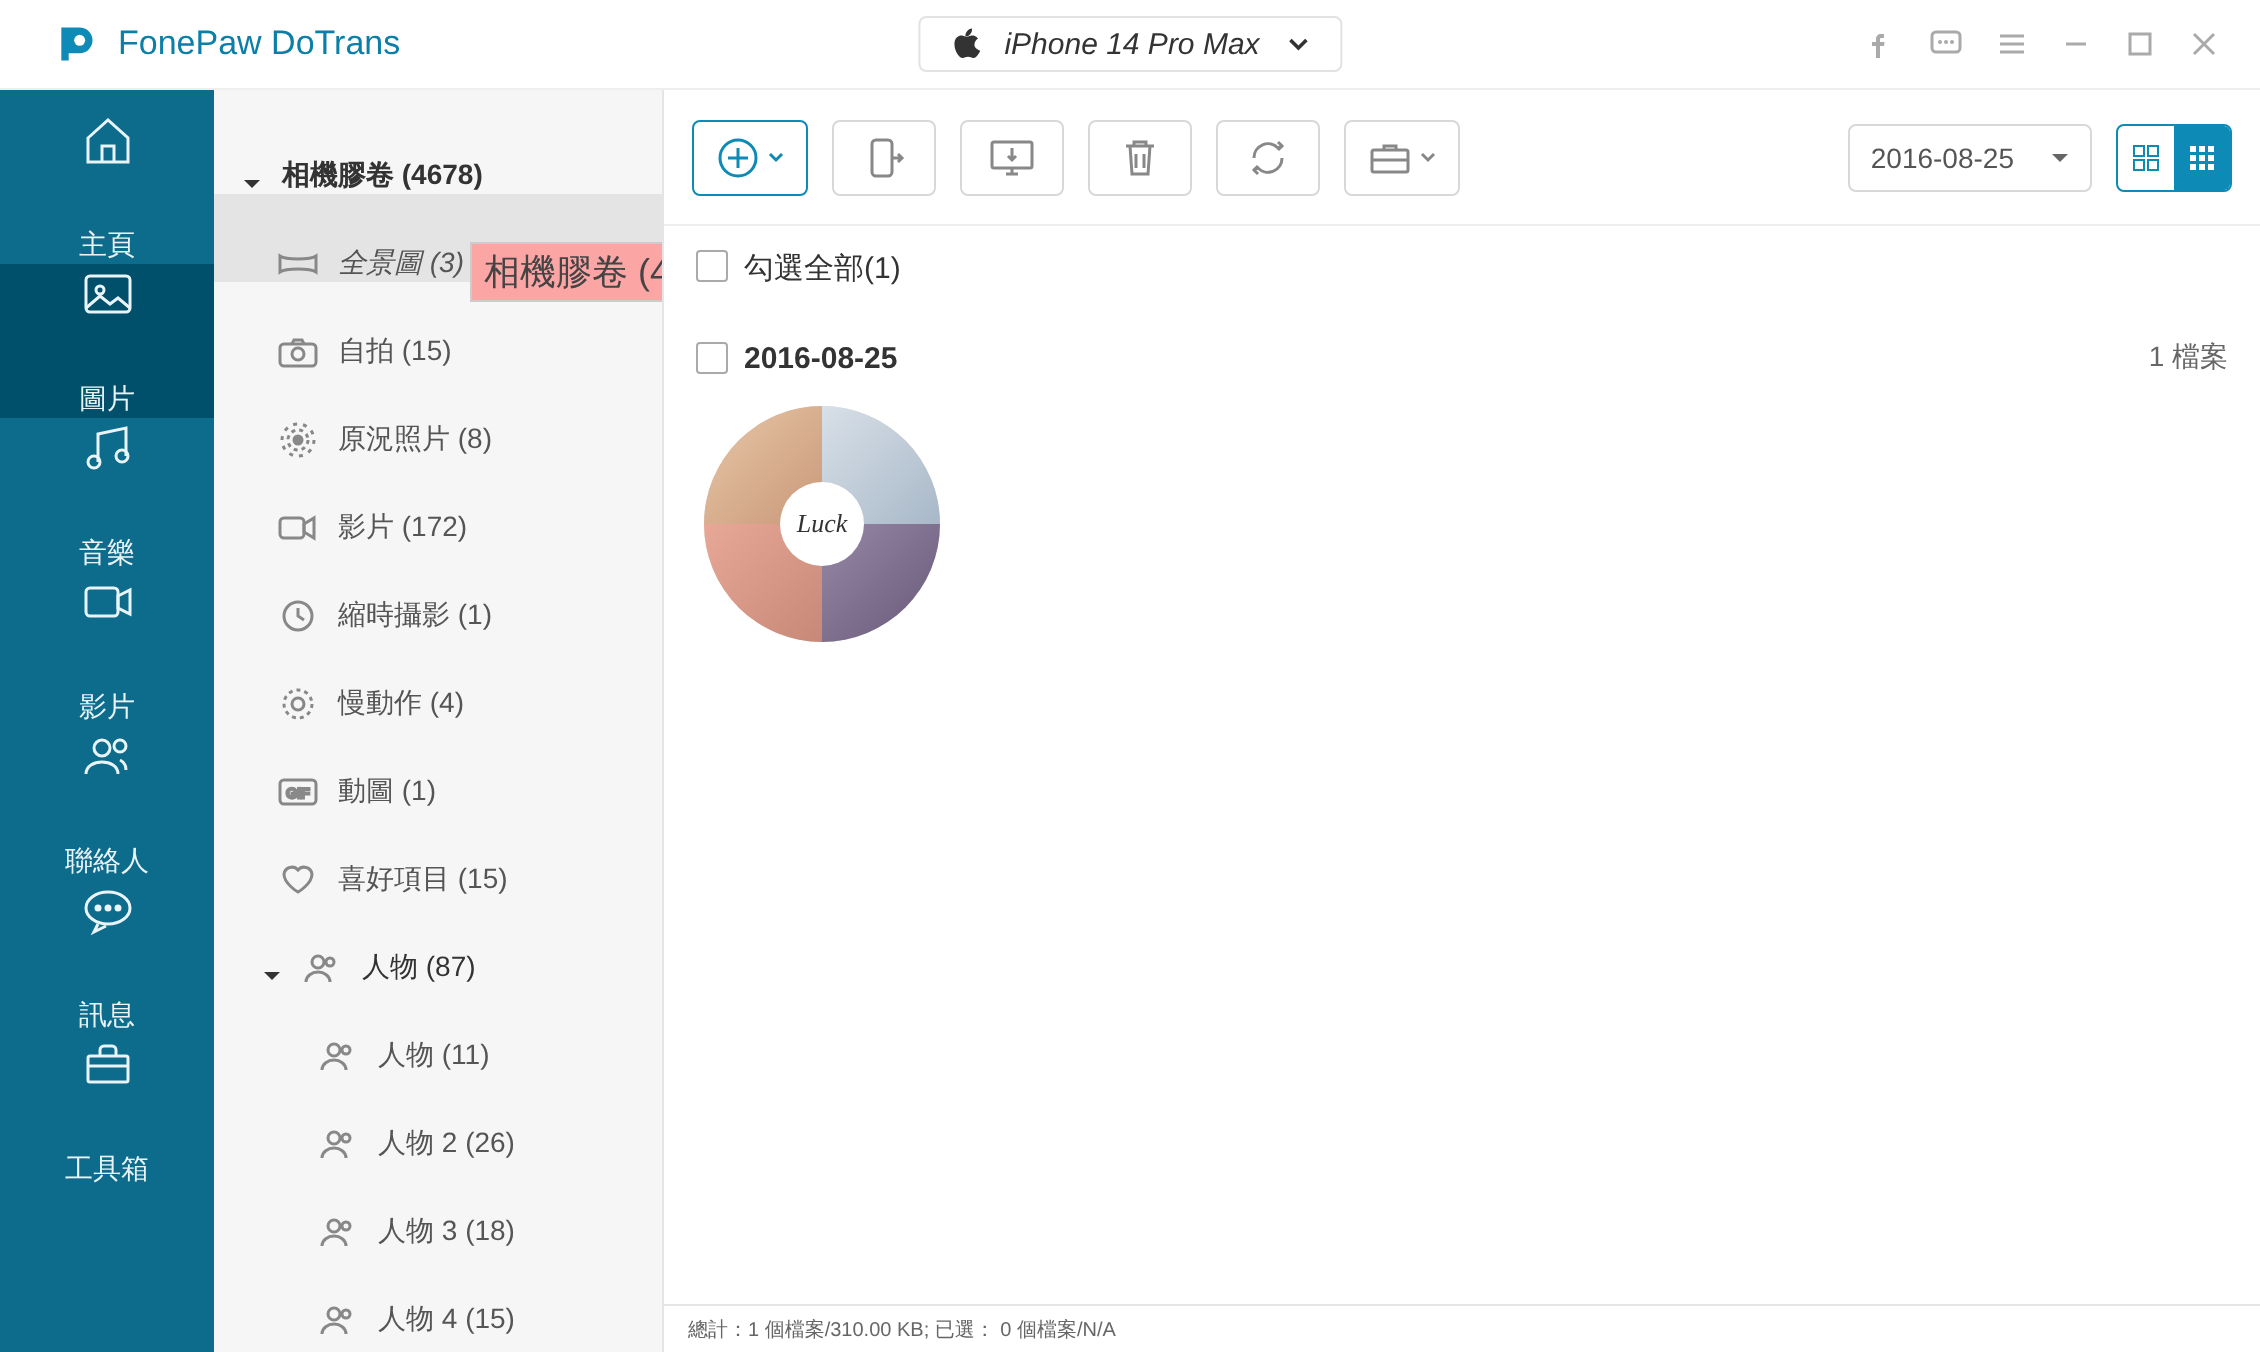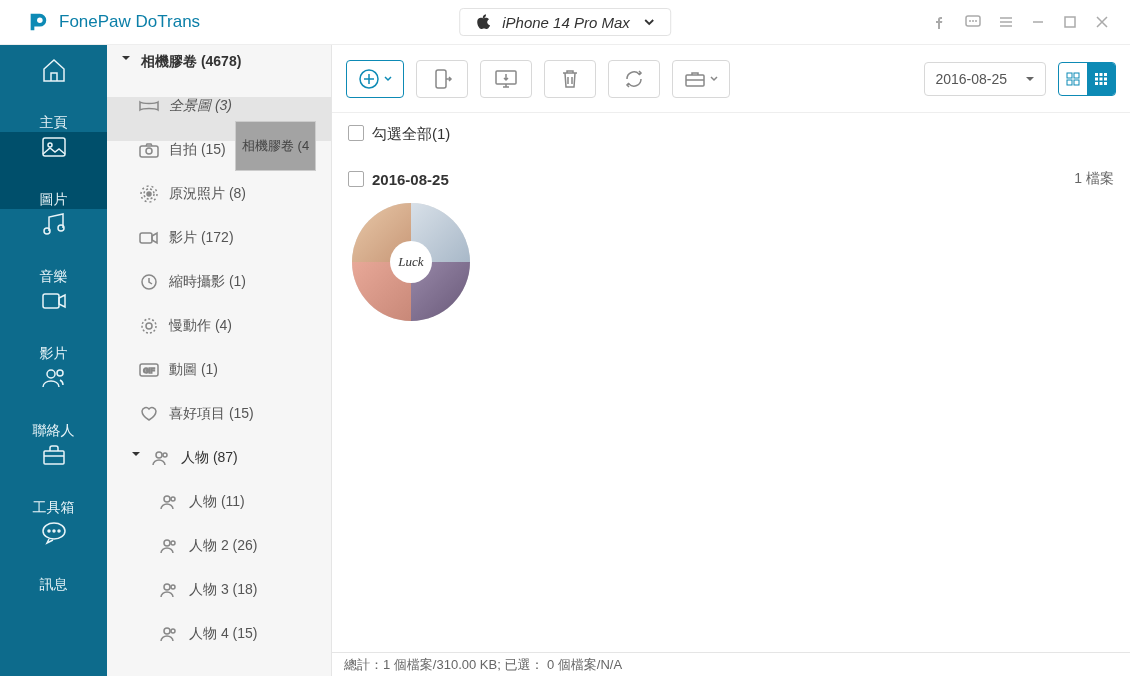--- a/index.html
+++ b/index.html
@@ -19,27 +19,27 @@
 .main { flex: 1; display: flex; min-height: 0; }
 
 
 .leftnav { width: 107px; background: #0d6b8c; display: flex; flex-direction: column; padding-top: 10px; }
 .nav-item { height: 77px; display: flex; flex-direction: column; align-items: center; justify-content: space-between; gap: 6px; color: #e8f4f8; font-size: 14px; cursor: pointer; }
 .nav-item.active { background: #004f6b; }
 .nav-icon { width: 30px; height: 30px; stroke: #e8f4f8; fill: none; stroke-width: 1.5; }
 
 
 .sidebar { width: 225px; background: #f6f6f6; border-right: 1px solid #e5e5e5; overflow-y: auto; padding-top: 8px; position: relative; }
-.tree-row { height: 44px; display: flex; align-items: flex-start; gap: 10px; padding-left: 16px; font-size: 14px; color: #555; cursor: pointer; }
+.tree-row { height: 44px; display: flex; align-items: flex-end; gap: 10px; padding-left: 16px; font-size: 14px; color: #555; cursor: pointer; }
 .tree-row.level1 { font-weight: 600; color: #333; padding-left: 14px; }
 .tree-row.level2 { padding-left: 32px; }
 .tree-row.level3 { padding-left: 52px; }
 .tree-row.selected { background: #e4e4e4; font-style: italic; }
 .cat-icon { width: 20px; height: 18px; stroke: #888; fill: none; stroke-width: 1.5; display: flex; align-items: center; justify-content: center; }
-.tooltip-box { position: absolute; top: 76px; left: 128px; background: #a3a3a3; border: 1px solid #ccc; font-size: 13px; padding: 15px 6px; color: #444; white-space: nowrap; }
+.tooltip-box { position: absolute; top: 76px; left: 128px; background: #fca5a5; border: 1px solid #ccc; font-size: 18px; padding: 2px 6px; color: #444; white-space: nowrap; }
 
 
 .content { flex: 1; display: flex; flex-direction: column; min-width: 0; }
 .toolbar { height: 68px; display: flex; align-items: center; padding: 0 14px; gap: 12px; border-bottom: 1px solid #eee; }
 .tool-btn { height: 38px; min-width: 52px; border: 1px solid #d8d8d8; border-radius: 4px; background: #fff; display: flex; align-items: center; justify-content: center; gap: 4px; cursor: pointer; color: #555; }
 .tool-btn.primary { color: #0d8ab5; border-color: #0d8ab5; width: 58px; }
 .toolbar-spacer { flex: 1; }
 .date-pick { height: 34px; border: 1px solid #d8d8d8; border-radius: 4px; padding: 0 10px; display: flex; align-items: center; gap: 18px; font-size: 14px; color: #555; cursor: pointer; }
 .view-toggle { display: flex; border: 1px solid #0d8ab5; border-radius: 4px; overflow: hidden; }
 .view-toggle-btn { width: 28px; height: 32px; display: flex; align-items: center; justify-content: center; cursor: pointer; }
@@ -52,21 +52,21 @@
 .group-count { margin-left: auto; color: #666; font-size: 14px; }
 .thumbs { display: flex; gap: 12px; margin-top: 10px; padding-left: 4px; }
 .thumb { width: 118px; height: 118px; border-radius: 50%; overflow: hidden; display: grid; grid-template-columns: 1fr 1fr; grid-template-rows: 1fr 1fr; position: relative; background: #ddd; }
 .thumb .q { background: #c8b8a8; }
 .thumb .q1 { background: linear-gradient(135deg,#e8c8a8,#c89878); }
 .thumb .q2 { background: linear-gradient(135deg,#d8e0e8,#a8b8c8); }
 .thumb .q3 { background: linear-gradient(135deg,#e8a898,#c88878); }
 .thumb .q4 { background: linear-gradient(135deg,#9888a8,#685878); }
 .thumb .center-badge { position: absolute; top: 50%; left: 50%; transform: translate(-50%,-50%); background: #fff; border-radius: 50%; width: 42px; height: 42px; display: flex; align-items: center; justify-content: center; font-family: cursive; font-size: 13px; color: #333; font-style: italic; }
 
-.statusbar { height: 24px; border-top: 1px solid #e5e5e5; display: flex; align-items: center; padding: 0 12px; font-size: 13px; color: #666; }
+.statusbar { height: 24px; border-top: 1px solid #e5e5e5; display: flex; align-items: center; padding: 0 12px; font-size: 10px; color: #666; }
 
 svg { display: block; }
 </style>
 </head>
 <body>
 
 <div class="titlebar">
   <div class="logo-wrap">
     <svg class="logo-mark" viewBox="0 0 24 24">
         <path d="M4 3h10a7 7 0 0 1 0 14H8v4H4z" fill="#0d8ab5"></path>
@@ -156,34 +156,34 @@
       <svg class="nav-icon" viewBox="0 0 30 30">
           <circle cx="12" cy="11" r="4"></circle>
           <path d="M4 24c0-4 4-6 8-6s8 2 8 6"></path>
           <circle cx="21" cy="10" r="3"></circle>
           <path d="M24 22c0-2-1-4-3-5"></path>
         </svg>
       <span>聯絡人</span>
     </div>
     <div class="nav-item">
       <svg class="nav-icon" viewBox="0 0 30 30">
-          <rect x="5" y="11" width="20" height="13" rx="1"></rect>
-          <path d="M11 11V8a2 2 0 0 1 2-2h4a2 2 0 0 1 2 2v3M5 16h20"></path>
-        </svg>
-      <span>工具箱</span>
-    </div>
-    <div class="nav-item">
-      <svg class="nav-icon" viewBox="0 0 30 30">
           <ellipse cx="15" cy="14" rx="11" ry="8"></ellipse>
           <path d="M10 22l-2 4 6-3"></path>
           <circle cx="10" cy="14" r="1" fill="#e8f4f8"></circle>
           <circle cx="15" cy="14" r="1" fill="#e8f4f8"></circle>
           <circle cx="20" cy="14" r="1" fill="#e8f4f8"></circle>
         </svg>
       <span>訊息</span>
+    </div>
+    <div class="nav-item">
+      <svg class="nav-icon" viewBox="0 0 30 30">
+          <rect x="5" y="11" width="20" height="13" rx="1"></rect>
+          <path d="M11 11V8a2 2 0 0 1 2-2h4a2 2 0 0 1 2 2v3M5 16h20"></path>
+        </svg>
+      <span>工具箱</span>
     </div>
   </div>
 
   <div class="sidebar">
     <div class="tree-row level1">
       <svg width="10" height="10" viewBox="0 0 10 10">
           <path d="M1 3l4 4 4-4" fill="#333"></path>
         </svg>
       <span>相機膠卷 (4678)</span>
     </div>

